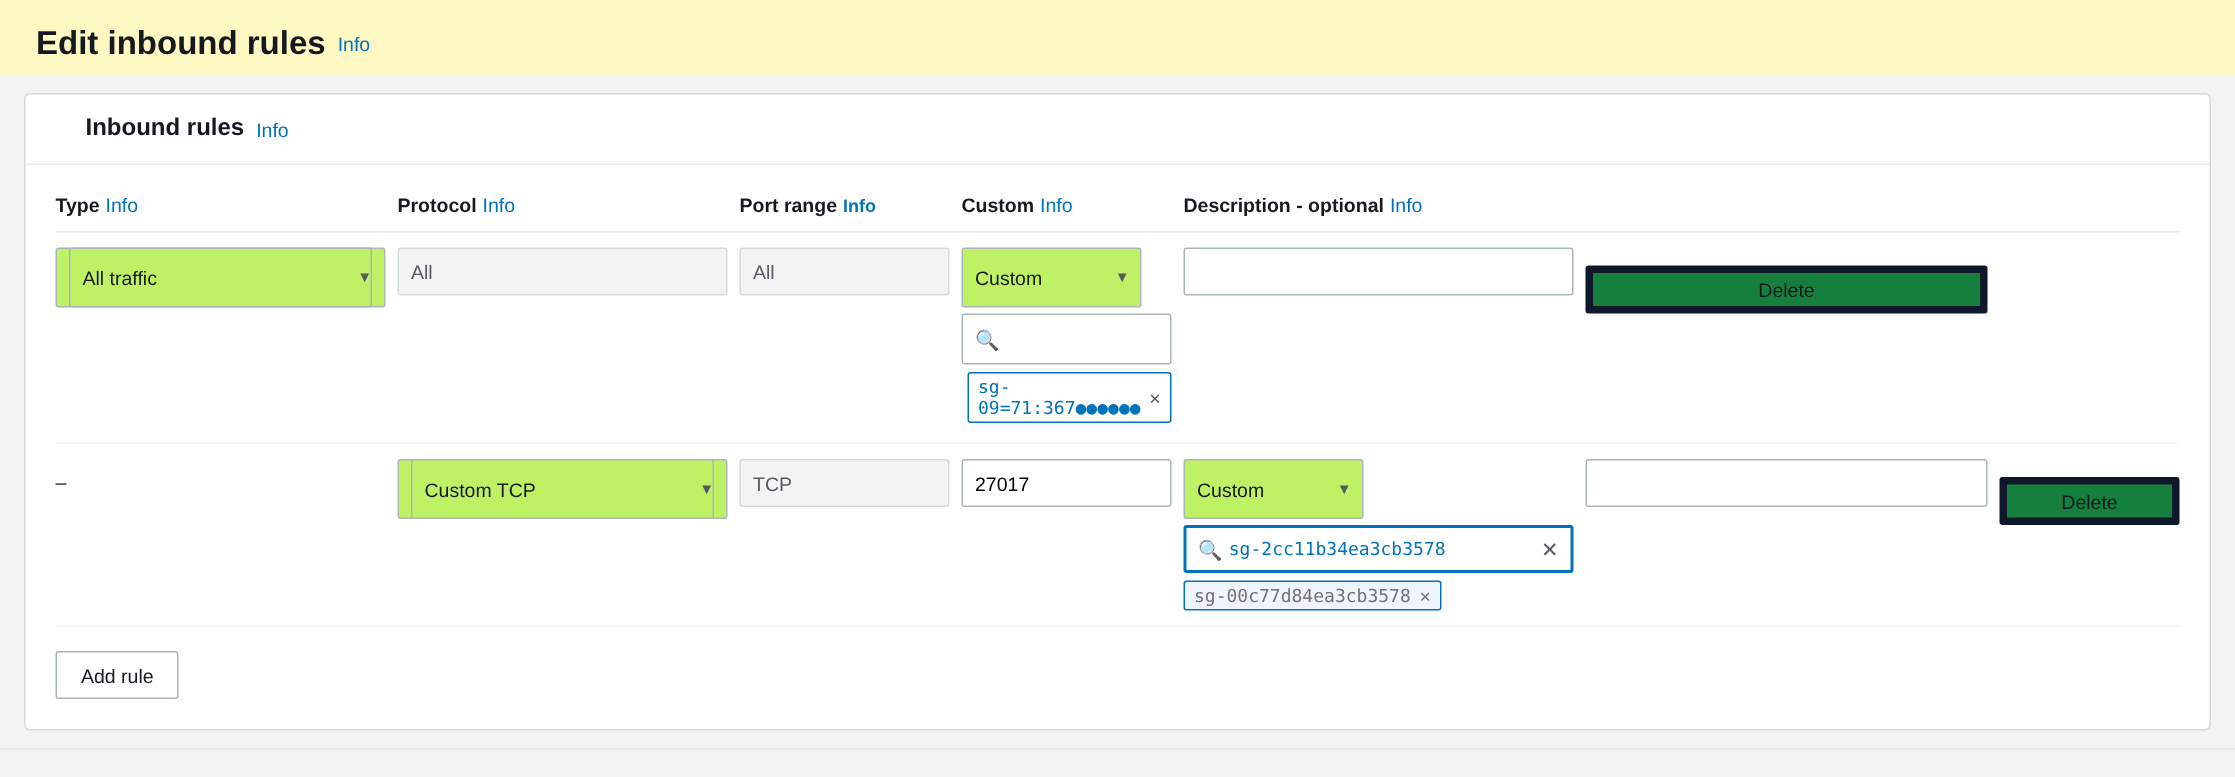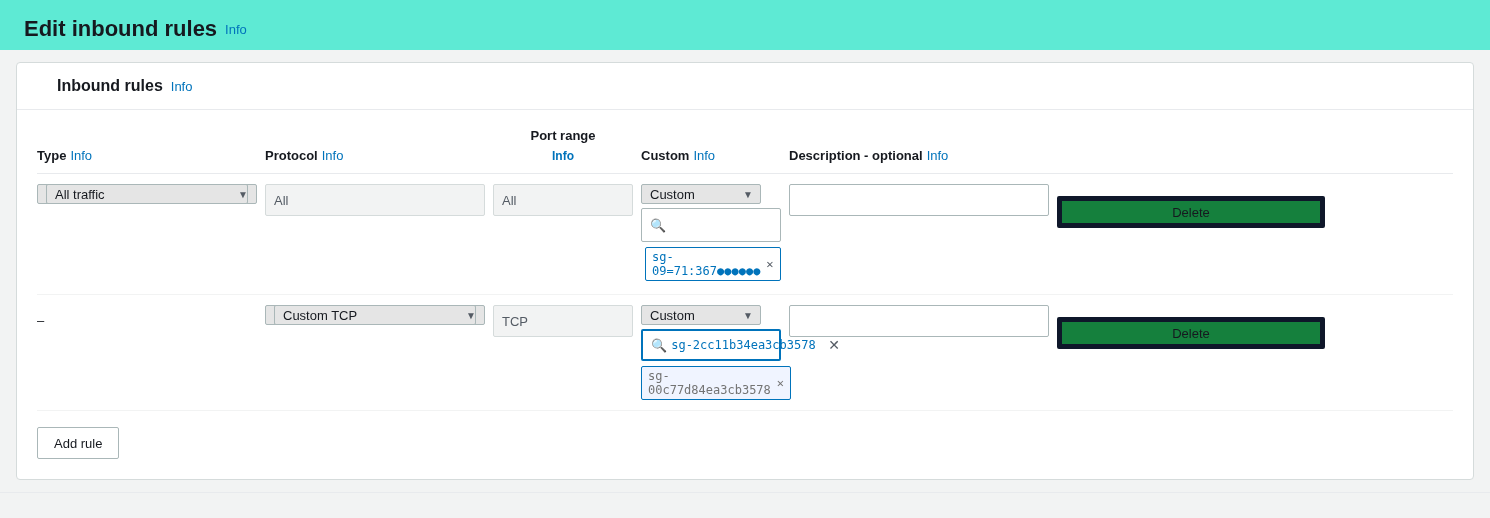--- a/index.html
+++ b/index.html
@@ -5,21 +5,21 @@
     * { box-sizing: border-box; margin: 0; padding: 0; }
     body {
       font-family: "Amazon Ember", Arial, sans-serif;
       font-size: 14px;
       background: #f2f3f3;
       color: #16191f;
       min-height: 518px;
     }
     .page-header {
       padding: 16px 24px 8px 24px;
-      background: #5eead4;
+      background: #fef9c3;
       text-align: right;
     }
     .page-title {
       font-size: 22px;
       font-weight: 700;
       color: #16191f;
       display: flex;
       align-items: center;
       gap: 8px;
     }
@@ -99,24 +99,24 @@
       font-family: monospace;
       word-break: break-all;
     }
     .dash-text {
       font-size: 13px;
       color: #16191f;
       padding-top: 8px;
     }
     select, .select-wrapper {
       width: 100%;
-      height: 20px;
+      height: 40px;
       border: 1px solid #aab7b8;
       border-radius: 2px;
-      background: #e5e5e5;
+      background: #bef264;
       font-size: 13px;
       padding: 0 8px;
       appearance: none;
       color: #16191f;
       cursor: pointer;
     }
     .select-wrapper {
       position: relative;
       display: inline-flex;
       align-items: center;
@@ -278,21 +278,20 @@
       border-radius: 2px;
       padding: 2px 6px;
       font-size: 12px;
       color: #737373;
       margin: 3px 0 0 0;
       gap: 6px;
       font-family: monospace;
     }
     .col-port-header {
       display: flex;
-      flex-direction: column;
     }
   </style>
 </head>
 <body>
 
 <div class="page-header">
   <div class="page-title">
     <span>Edit inbound rules</span>
     <span class="info-link">Info</span>
   </div>
@@ -383,20 +382,23 @@
       <div class="cell">
         <div class="select-wrapper">
           <select>
             <option>Custom TCP</option>
           </select>
           <span class="select-arrow">▼</span>
         </div>
       </div>
       <div class="cell">
         <div class="input-disabled">TCP</div>
+      </div>
+      <div class="cell">
+        <input class="description-input" type="text" value="27017" style="">
       </div>
       <div class="cell">
         <div class="source-dropdown">
           <div class="source-select-wrapper">
             <select>
               <option>Custom</option>
             </select>
             <span class="select-arrow">▼</span>
           </div>
         </div>

